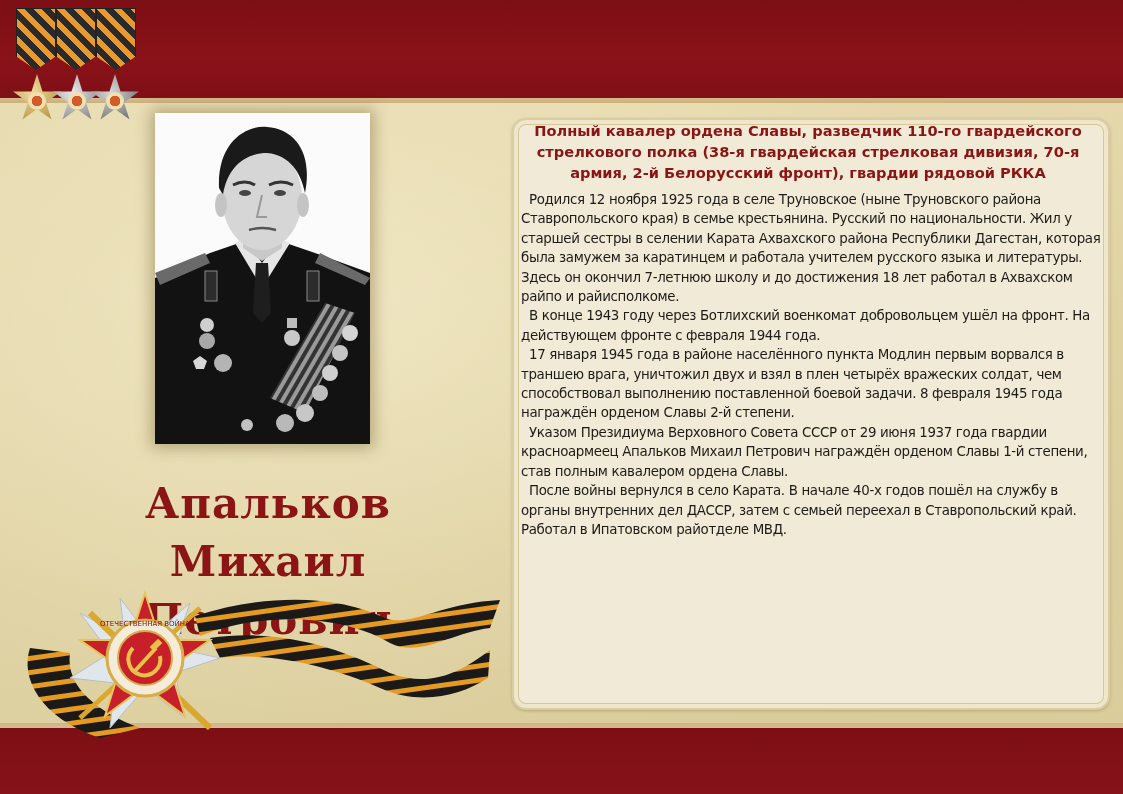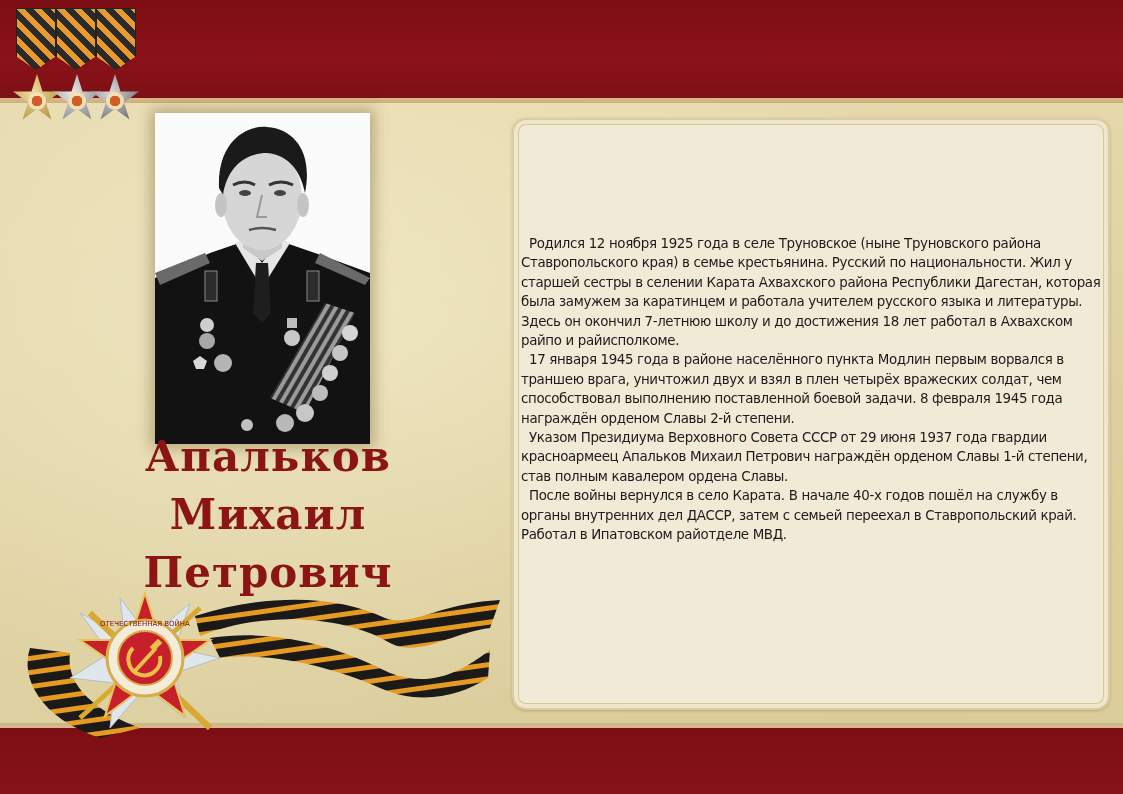--- a/index.html
+++ b/index.html
@@ -59,21 +59,21 @@
     .photo {
       position: absolute; left: 155px; top: 113px; width: 215px; height: 331px;
       background: #fff;
       box-shadow: 0 0 14px 4px rgba(120,100,50,0.45);
       overflow: hidden;
     }
     .photo svg { display: block; }
 
     
     .name {
-      position: absolute; left: 118px; top: 428px; width: 300px;
+      position: absolute; left: 118px; top: 475px; width: 300px;
       text-align: center;
       font-family: "DejaVu Serif", serif;
       font-weight: bold;
       color: #8b1515;
       font-size: 42px;
       line-height: 58px;
       letter-spacing: 1px;
     }
 
     
@@ -98,21 +98,20 @@
       font-size: 14.6px;
       line-height: 21px;
     }
     .panel-body {
       position: absolute; left: 521px; top: 190px; width: 585px;
       color: #1c1b18;
       font-family: "DejaVu Sans", sans-serif;
       font-size: 13.4px;
       line-height: 19.4px;
       letter-spacing: -0.35px;
-      margin-top: 44px;
     }
     .panel-body p { text-indent: 8px; }
   </style>
 </head>
 <body>
 
 <div class="poster">
   <div class="band-top"></div>
   <div class="band-bottom"></div>
 
@@ -218,19 +217,21 @@
       <circle cx="135" cy="70" r="27" fill="#c8202a" stroke="#d6ad48" stroke-width="2"></circle>
 
       <path d="M123 60 A16 16 0 1 0 150 68" stroke="#e8c04a" stroke-width="4" fill="none"></path>
       <line x1="124" y1="84" x2="146" y2="60" stroke="#e8c04a" stroke-width="4"></line>
       <rect x="140" y="54" width="12" height="6" fill="#e8c04a" transform="rotate(-45 146 57)"></rect>
       <text x="135" y="38" text-anchor="middle" font-size="7" font-family="DejaVu Sans, sans-serif" fill="#7a1010">ОТЕЧЕСТВЕННАЯ ВОЙНА</text>
     </svg>
   </div>
 
   <div class="panel"></div>
+  <div class="panel-title">Полный кавалер ордена Славы, разведчик 110-го гвардейского стрелкового полка (38-я гвардейская стрелковая дивизия, 70-я армия, 2-й Белорусский фронт), гвардии рядовой РККА</div>
   <div class="panel-body">
     <p>Родился 12 ноября 1925 года в селе Труновское (ныне Труновского района Ставропольского края) в семье крестьянина. Русский по национальности. Жил у старшей сестры  в селении Карата Ахвахского района Республики Дагестан, которая была замужем за каратинцем и работала учителем русского языка и литературы. Здесь он окончил 7-летнюю школу и до достижения 18 лет работал в Ахвахском райпо и райисполкоме.</p>
+    <p>В конце 1943 году через Ботлихский военкомат добровольцем ушёл на фронт. На действующем фронте с февраля 1944 года.</p>
     <p>17 января 1945 года в районе населённого пункта Модлин первым ворвался в траншею врага, уничтожил двух и взял в плен четырёх вражеских солдат, чем способствовал выполнению поставленной боевой задачи. 8 февраля 1945 года награждён орденом Славы 2-й степени.</p>
     <p>Указом Президиума Верховного Совета СССР от 29 июня 1937 года гвардии красноармеец Апальков Михаил Петрович награждён орденом Славы 1-й степени, став полным кавалером ордена Славы.</p>
     <p>После войны вернулся в село Карата. В начале 40-х годов пошёл на службу в органы внутренних дел ДАССР, затем с семьей переехал в Ставропольский край. Работал в Ипатовском райотделе МВД.</p>
   </div>
 </div>
 
 </body></html>

